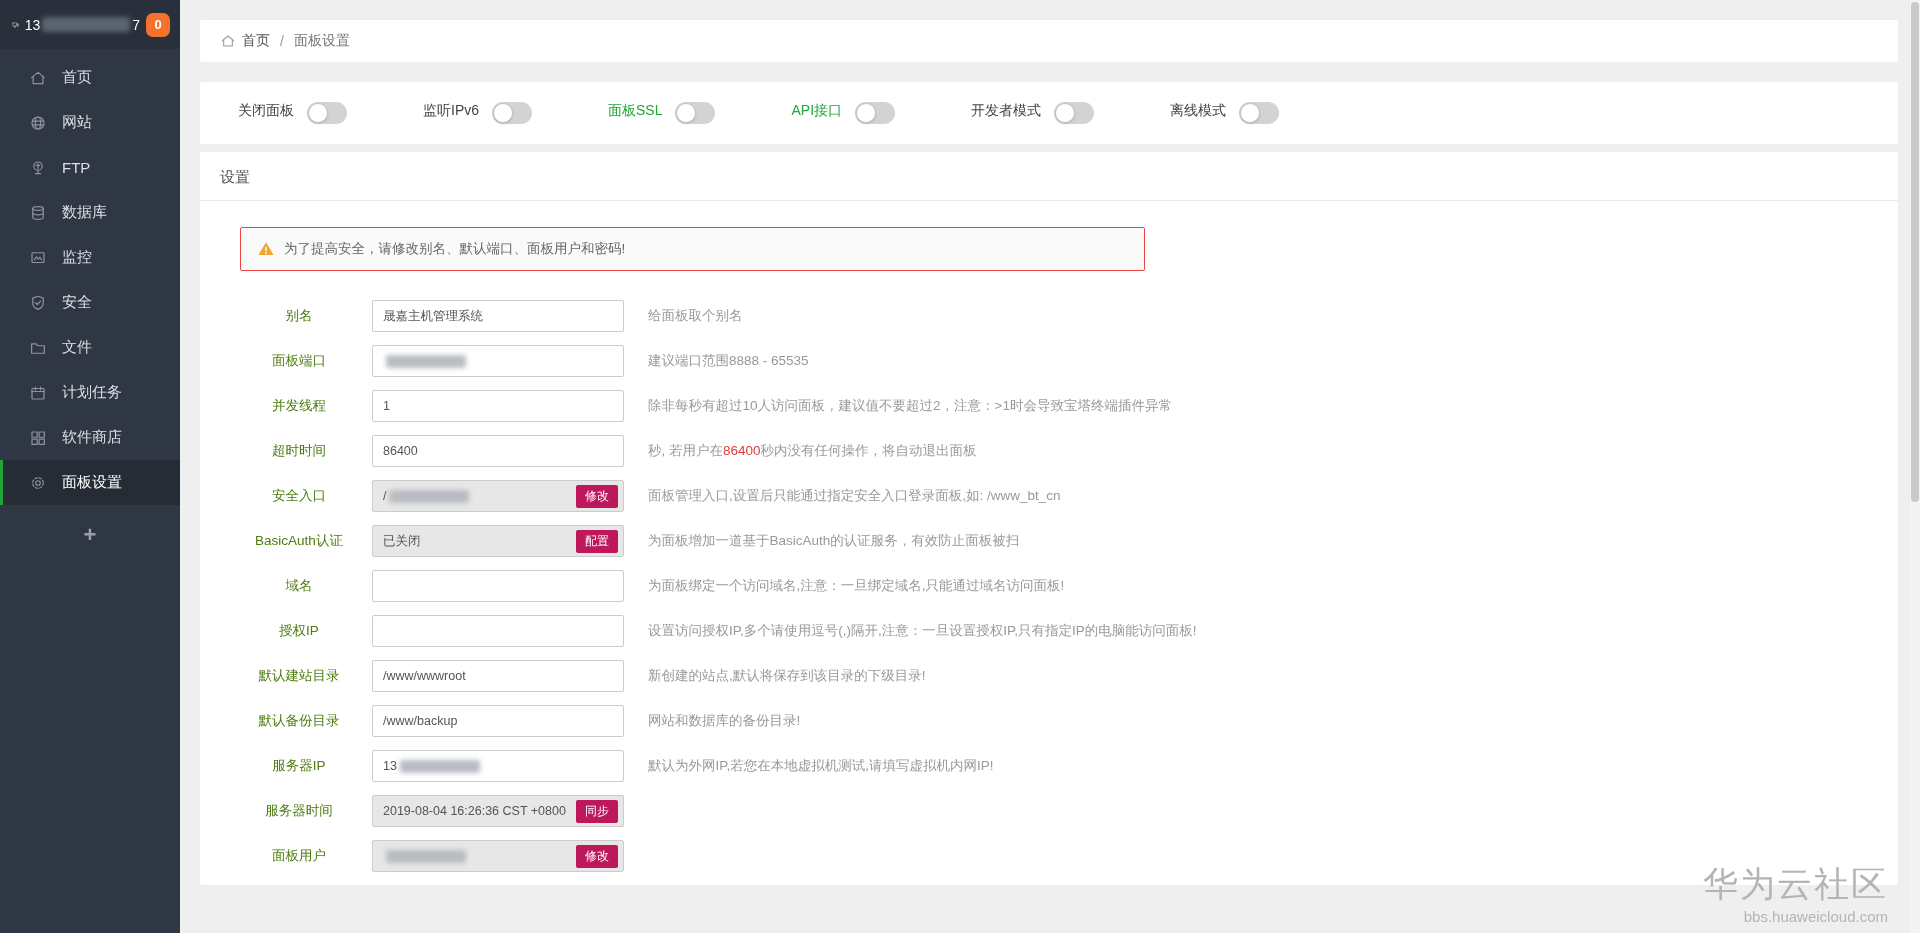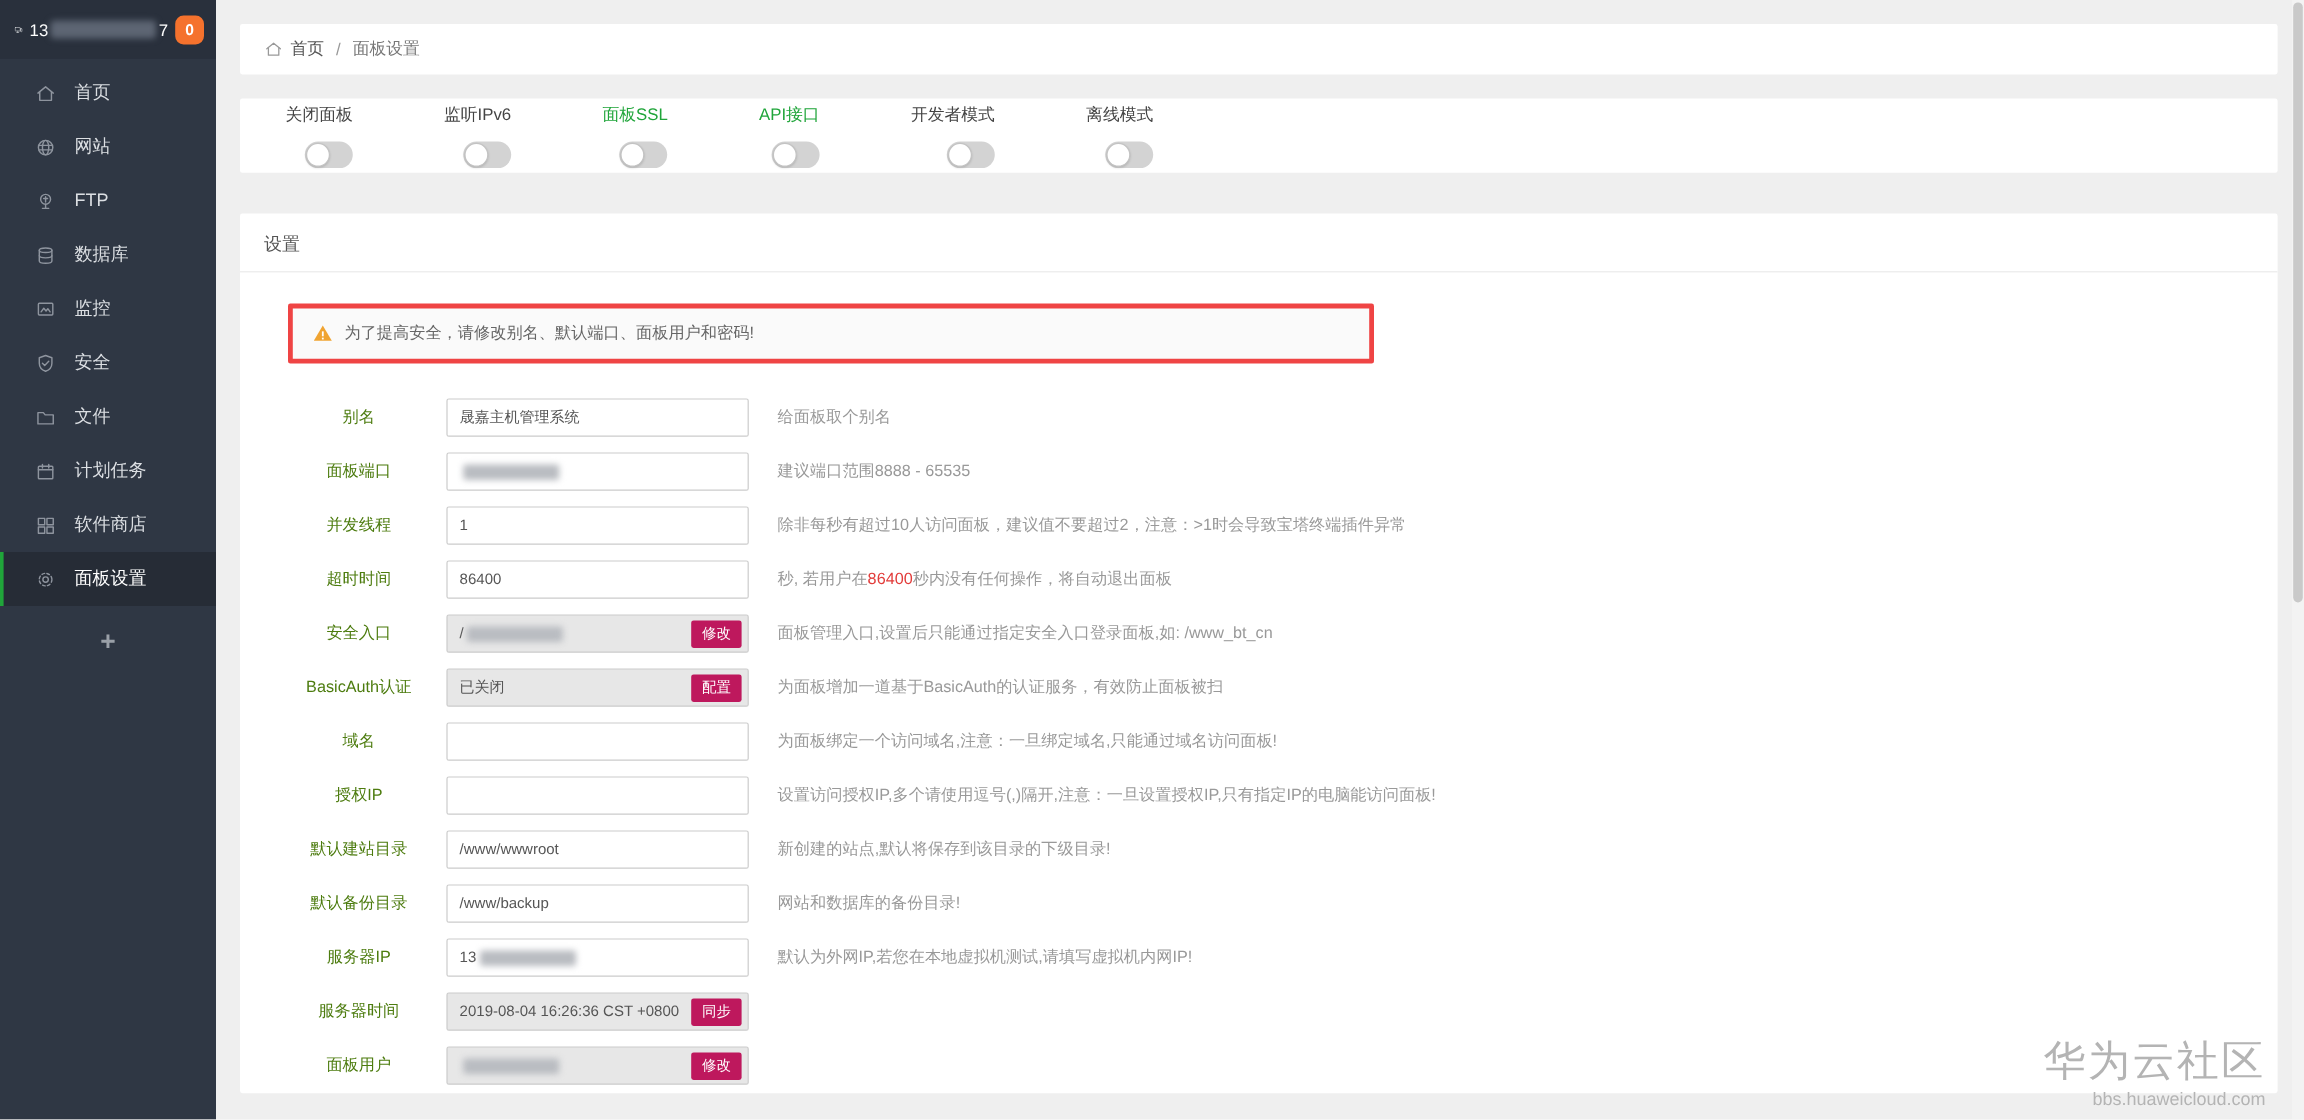--- a/index.html
+++ b/index.html
@@ -50,40 +50,40 @@
   .bc-home-icon { width:16px; height:16px; color:#999; display:inline-flex; margin-right:6px; }
   .bc-home-icon svg { width:100%; height:100%; }
   .bc-link { color:#555; text-decoration:none; cursor:pointer; }
   .bc-sep { margin:0 10px; color:#999; }
   .bc-current { color:#777; }
 
   .toggles-card {
     margin-top:20px; height:62px; display:flex; align-items:center;
     padding:0 38px; gap:76px;
   }
-  .toggle-group { display:flex; align-items:flex-end; gap:13px;flex-direction:column; }
+  .toggle-group { display:flex; align-items:flex-start; gap:13px; }
   .tg-label { font-size:14px; color:#444; }
   .tg-label.green { color:#20a53a; }
   .switch {
     width:40px; height:22px; background:#d3d3d3; border-radius:11px; position:relative;
     cursor:pointer; flex:none; display:inline-block;
   }
   .switch .knob {
     position:absolute; left:1px; top:1px; width:20px; height:20px; background:#fff;
     border:1px solid #c3c3c3; border-radius:50%; box-shadow:0 1px 2px rgba(0,0,0,.15);
   }
 
-  .settings-card { margin-top:34px; height:733px; overflow:hidden; }
+  .settings-card { margin-top:8px; height:733px; overflow:hidden; }
   .card-title {
     padding:16px 20px 13px; font-size:15px; color:#555;
     border-bottom:1px solid #eaeaea;
   }
   .card-body { padding:26px 40px 0; }
   .warning {
-    width:905px; background:#fafafa; border:4px solid #ef4444; border-radius:2px;
+    width:905px; background:#fafafa; border:1px solid #ef4444; border-radius:2px;
     padding:12px 16px; font-size:13.5px; color:#666; display:flex; align-items:center; gap:9px;
   }
   .warn-icon { width:18px; height:18px; display:inline-flex; flex:none; }
   .warn-icon svg { width:100%; height:100%; }
 
   .form { margin-top:29px; }
   .form-row { display:flex; align-items:center; margin-bottom:13px; }
   .row-label {
     width:132px; text-align:center; padding-right:14px; font-size:13.5px; color:#4d7c0f; flex:none;
   }

